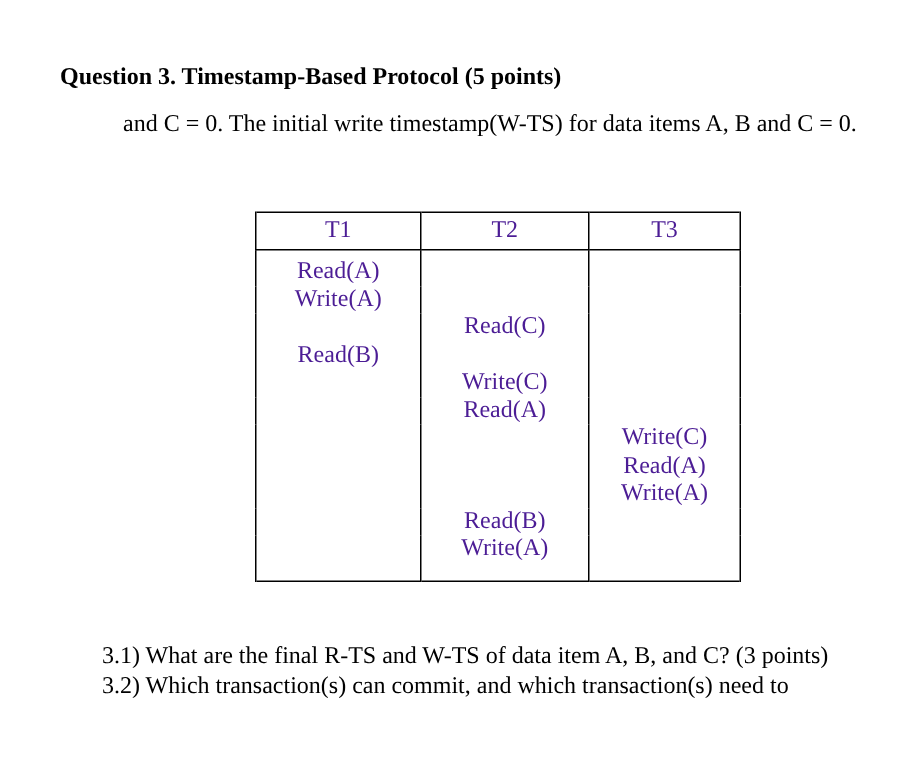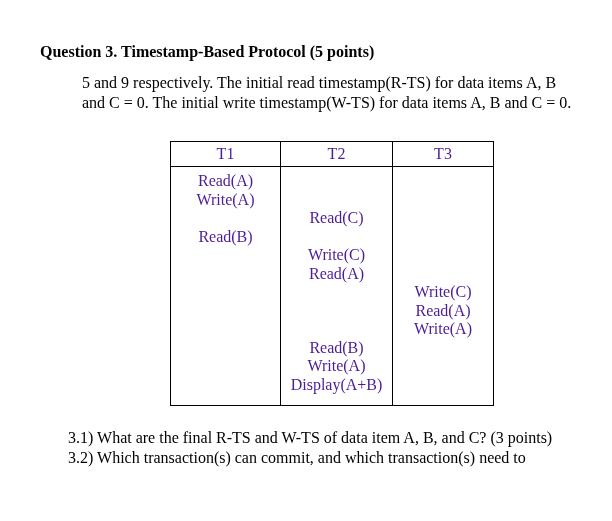--- a/index.html
+++ b/index.html
@@ -84,21 +84,20 @@
   .questions .line.indented { padding-left: 8px; }
 </style>
 </head>
 <body>
 
 <div class="page">
 
   <div class="title">Question 3. Timestamp-Based Protocol (5 points)</div>
 
   <div class="intro">
-    <div class="line">5 and 9 respectively. The initial read timestamp(R-TS) for data items A, B</div>
     <div class="line">and C = 0. The initial write timestamp(W-TS) for data items A, B and C = 0.</div>
   </div>
 
   <table class="schedule">
     <colgroup>
         <col class="c1">
         <col class="c2">
         <col class="c3">
       </colgroup>
     <thead>
@@ -157,25 +156,20 @@
       <tr>
         <td></td>
         <td>Read(B)</td>
         <td></td>
       </tr>
       <tr>
         <td></td>
         <td>Write(A)</td>
         <td></td>
       </tr>
-      <tr>
-        <td></td>
-        <td>Display(A+B)</td>
-        <td></td>
-      </tr>
     </tbody>
   </table>
 
   <div class="questions">
     <div class="line indented">3.1) What are the final R-TS and W-TS of data item A, B, and C? (3 points)</div>
     <div class="line indented">3.2) Which transaction(s) can commit, and which transaction(s) need to</div>
   </div>
 
 </div>
 

